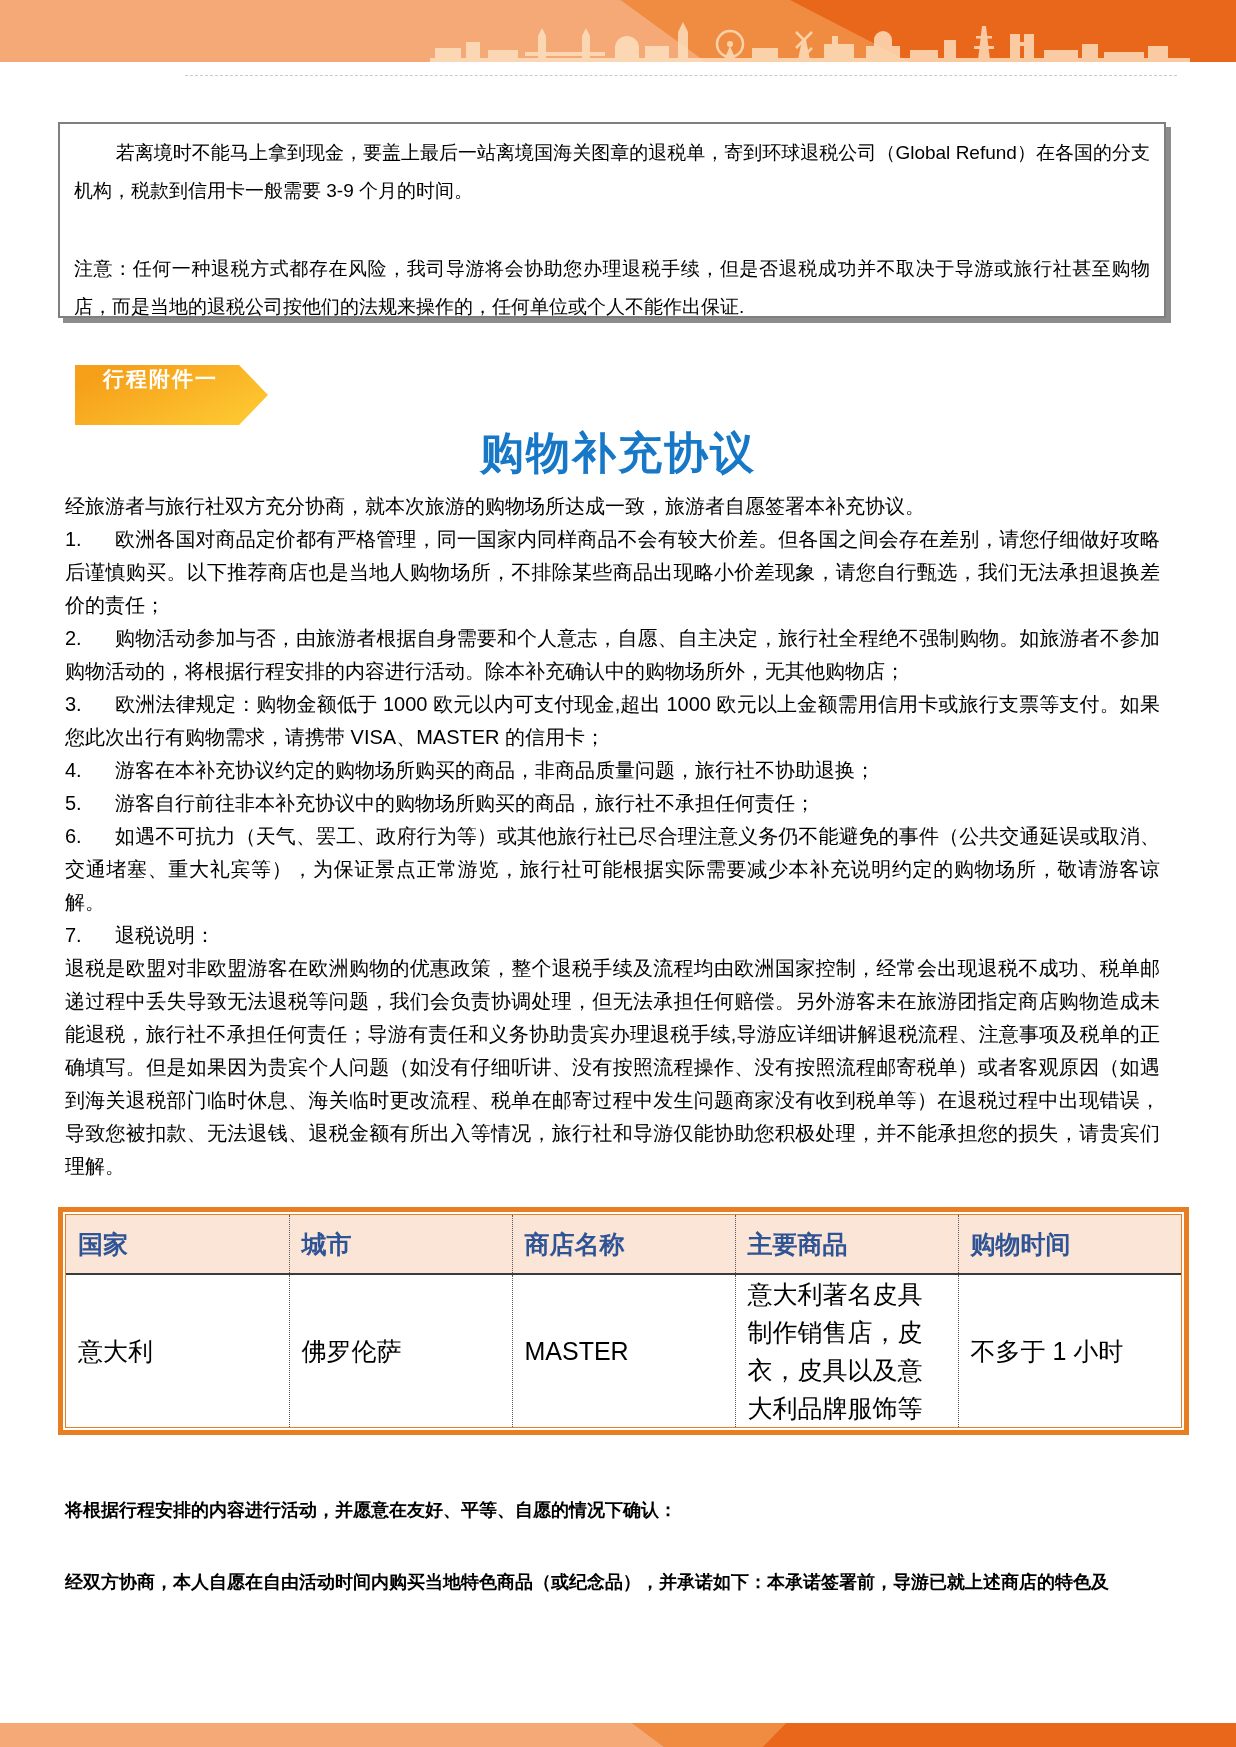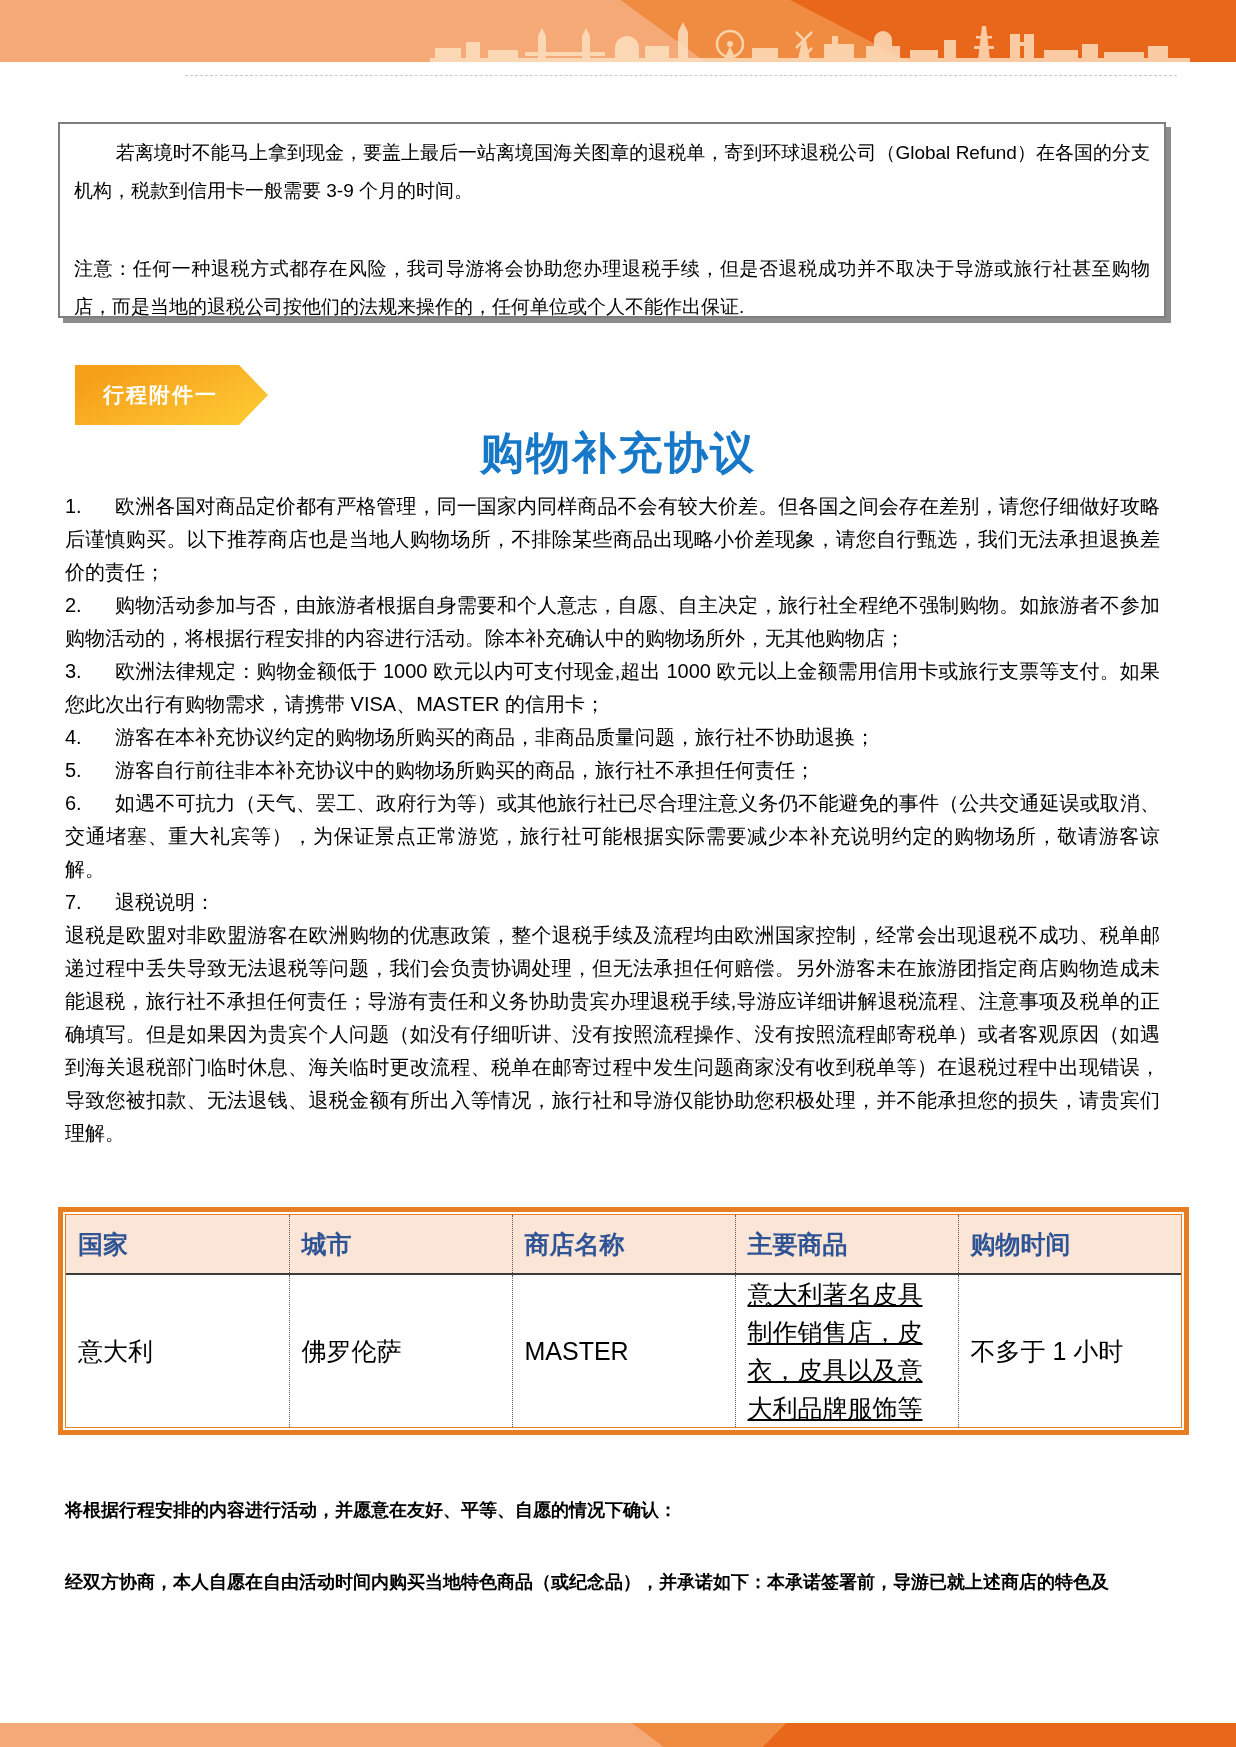--- a/index.html
+++ b/index.html
@@ -26,21 +26,21 @@
     padding:10px 14px;font-size:19px;line-height:38px;color:#000;
   }
   .notice-box p{margin:0;text-align:justify;}
   .notice-box p.first{text-indent:2.2em;}
   .notice-box p + p{margin-top:40px;}
   
   .banner{
     position:absolute;top:365px;left:75px;width:193px;height:60px;
     background:linear-gradient(155deg,#F6A01A 15%,#FDC530 85%);
     clip-path:polygon(0 0,85% 0,100% 50%,85% 100%,0 100%);
-    display:flex;align-items:center;
+    display:flex;align-items:flex-start;
   }
   .banner span{color:#fff;font-size:21px;font-weight:bold;padding-left:28px;letter-spacing:2px;}
   
   .title{
     position:absolute;top:424px;left:0;width:1236px;margin:0;text-align:center;
     font-size:44px;font-weight:bold;color:#1878C8;letter-spacing:2px;
   }
   
   .content{position:absolute;top:490px;left:65px;width:1095px;font-size:20px;line-height:33px;color:#000;}
   .content p{margin:0;text-align:justify;}
@@ -52,21 +52,21 @@
   }
   .table-inner{border:1px solid #E87E22;}
   table{border-collapse:collapse;width:100%;table-layout:fixed;}
   th,td{border-right:1px dotted #595959;padding:0 12px;font-size:25px;}
   th:last-child,td:last-child{border-right:none;}
   thead th{
     background:#FBE5D6;color:#2F5496;font-weight:bold;text-align:left;
     height:58px;border-bottom:2px solid #3b3b3b;
   }
   tbody td{height:150px;vertical-align:middle;color:#000;font-weight:normal;}
-  tbody td.multiline{line-height:38px;text-decoration:underline;}
+  tbody td.multiline{line-height:38px;}
   
   .confirm{position:absolute;left:65px;width:1095px;font-size:18px;font-weight:bold;color:#000;margin:0;}
   .confirm-1{top:1498px;}
   .confirm-2{top:1570px;}
 </style>
 </head>
 <body>
 
 <div class="page">
 
@@ -130,20 +130,21 @@
     <p>注意：任何一种退税方式都存在风险，我司导游将会协助您办理退税手续，但是否退税成功并不取决于导游或旅行社甚至购物店，而是当地的退税公司按他们的法规来操作的，任何单位或个人不能作出保证.</p>
   </div>
 
   <div class="banner">
     <span>行程附件一</span>
   </div>
 
   <h1 class="title">购物补充协议</h1>
 
   <div class="content">
+    <p>经旅游者与旅行社双方充分协商，就本次旅游的购物场所达成一致，旅游者自愿签署本补充协议。</p>
     <p><span class="num">1.</span><span>欧洲各国对商品定价都有严格管理，同一国家内同样商品不会有较大价差。但各国之间会存在差别，请您仔细做好攻略后谨慎购买。以下推荐商店也是当地人购物场所，不排除某些商品出现略小价差现象，请您自行甄选，我们无法承担退换差价的责任；</span></p>
     <p><span class="num">2.</span><span>购物活动参加与否，由旅游者根据自身需要和个人意志，自愿、自主决定，旅行社全程绝不强制购物。如旅游者不参加购物活动的，将根据行程安排的内容进行活动。除本补充确认中的购物场所外，无其他购物店；</span></p>
     <p><span class="num">3.</span><span>欧洲法律规定：购物金额低于 1000 欧元以内可支付现金,超出 1000 欧元以上金额需用信用卡或旅行支票等支付。如果您此次出行有购物需求，请携带 VISA、MASTER 的信用卡；</span></p>
     <p><span class="num">4.</span><span>游客在本补充协议约定的购物场所购买的商品，非商品质量问题，旅行社不协助退换；</span></p>
     <p><span class="num">5.</span><span>游客自行前往非本补充协议中的购物场所购买的商品，旅行社不承担任何责任；</span></p>
     <p><span class="num">6.</span><span>如遇不可抗力（天气、罢工、政府行为等）或其他旅行社已尽合理注意义务仍不能避免的事件（公共交通延误或取消、交通堵塞、重大礼宾等），为保证景点正常游览，旅行社可能根据实际需要减少本补充说明约定的购物场所，敬请游客谅解。</span></p>
     <p><span class="num">7.</span><span>退税说明：</span></p>
     <p>退税是欧盟对非欧盟游客在欧洲购物的优惠政策，整个退税手续及流程均由欧洲国家控制，经常会出现退税不成功、税单邮递过程中丢失导致无法退税等问题，我们会负责协调处理，但无法承担任何赔偿。另外游客未在旅游团指定商店购物造成未能退税，旅行社不承担任何责任；导游有责任和义务协助贵宾办理退税手续,导游应详细讲解退税流程、注意事项及税单的正确填写。但是如果因为贵宾个人问题（如没有仔细听讲、没有按照流程操作、没有按照流程邮寄税单）或者客观原因（如遇到海关退税部门临时休息、海关临时更改流程、税单在邮寄过程中发生问题商家没有收到税单等）在退税过程中出现错误，导致您被扣款、无法退钱、退税金额有所出入等情况，旅行社和导游仅能协助您积极处理，并不能承担您的损失，请贵宾们理解。</p>
   </div>
 

